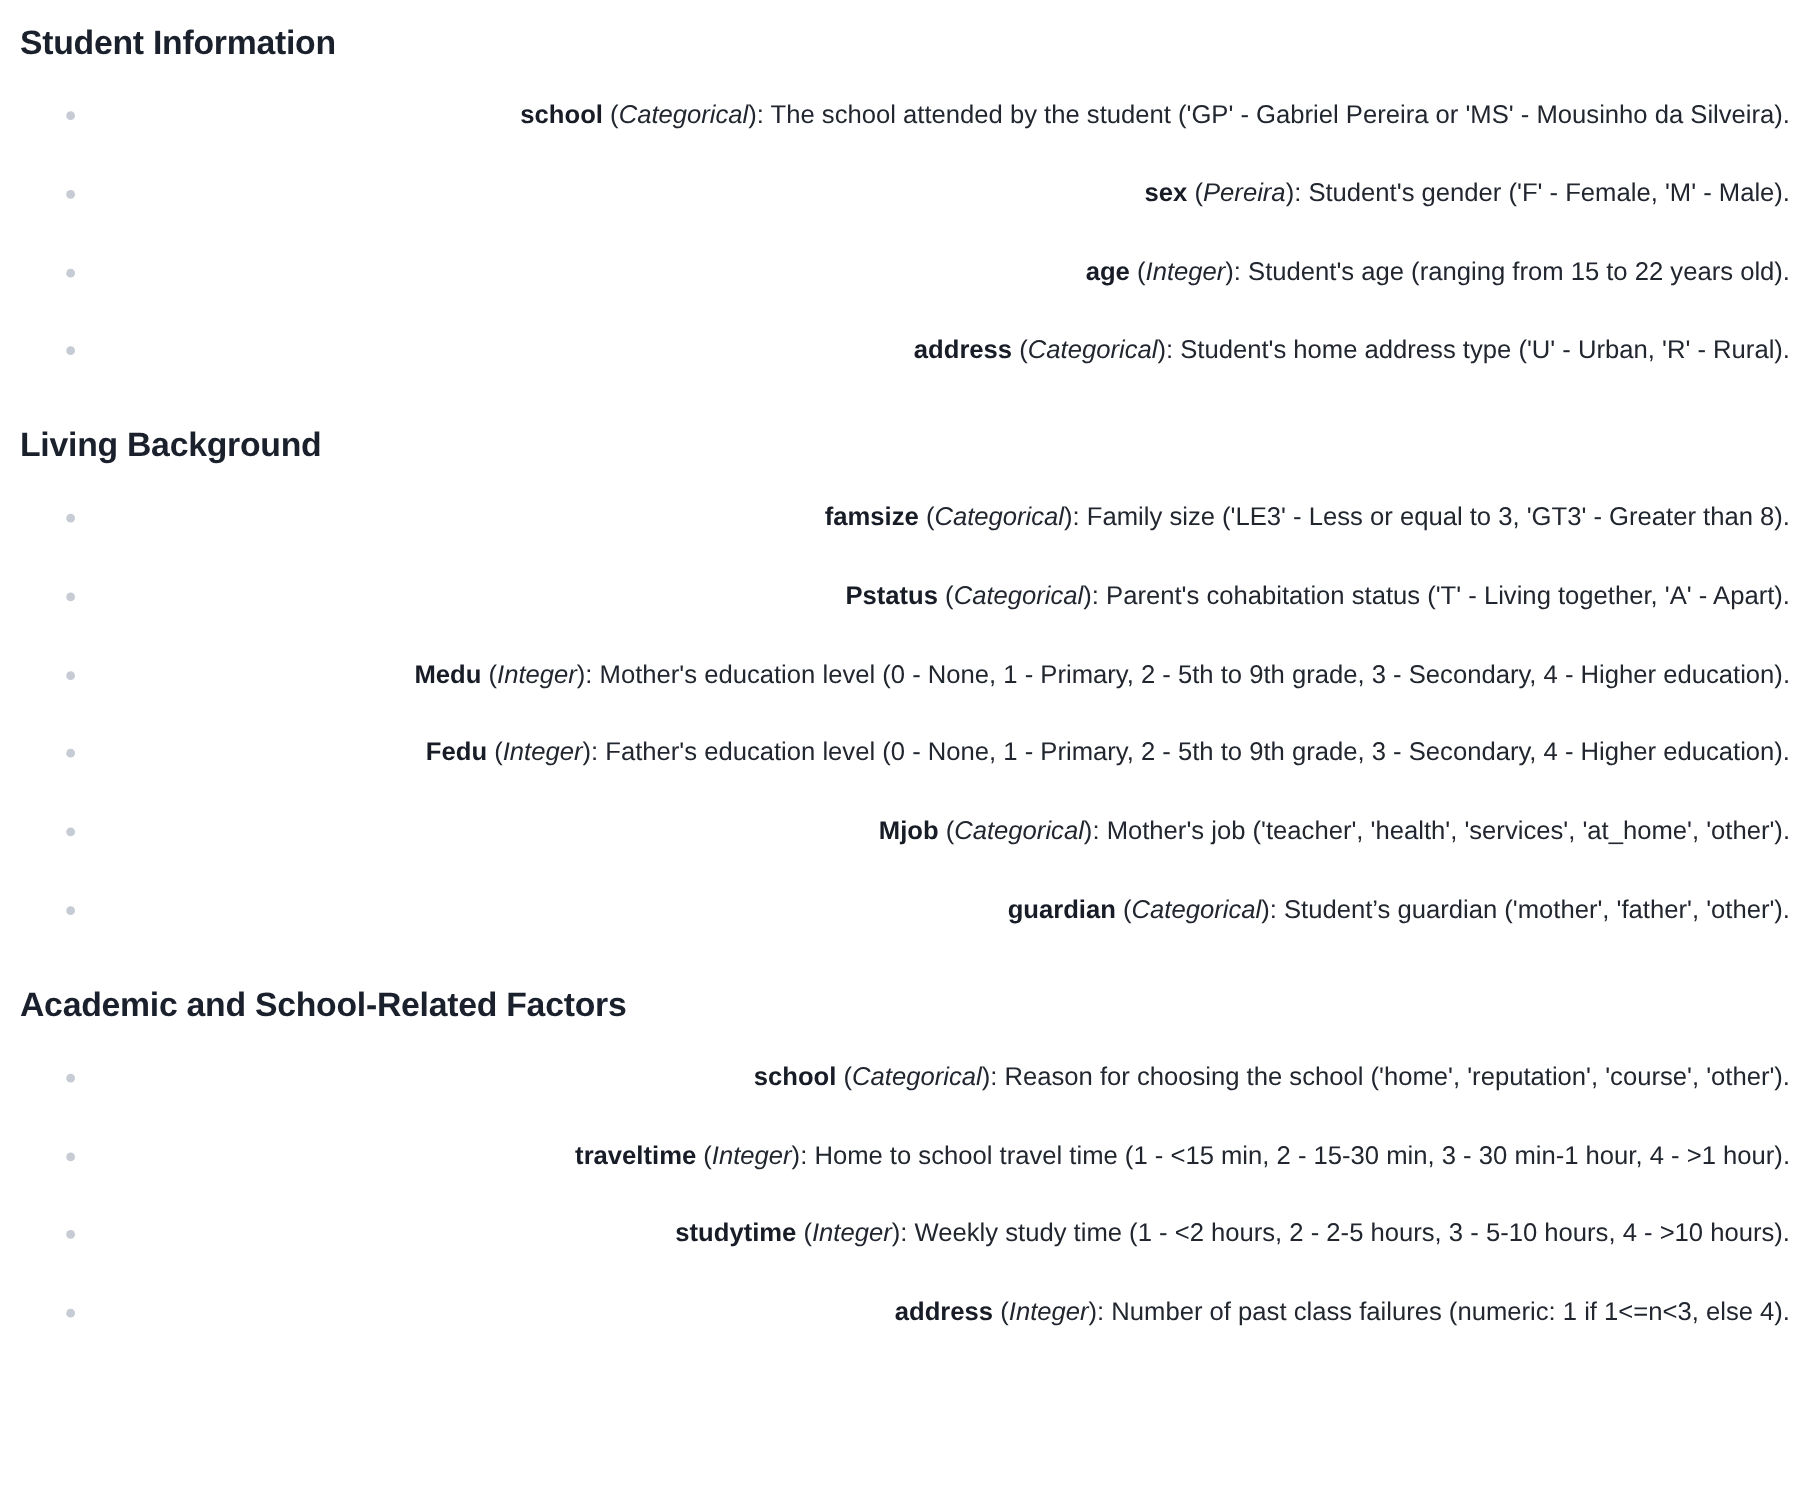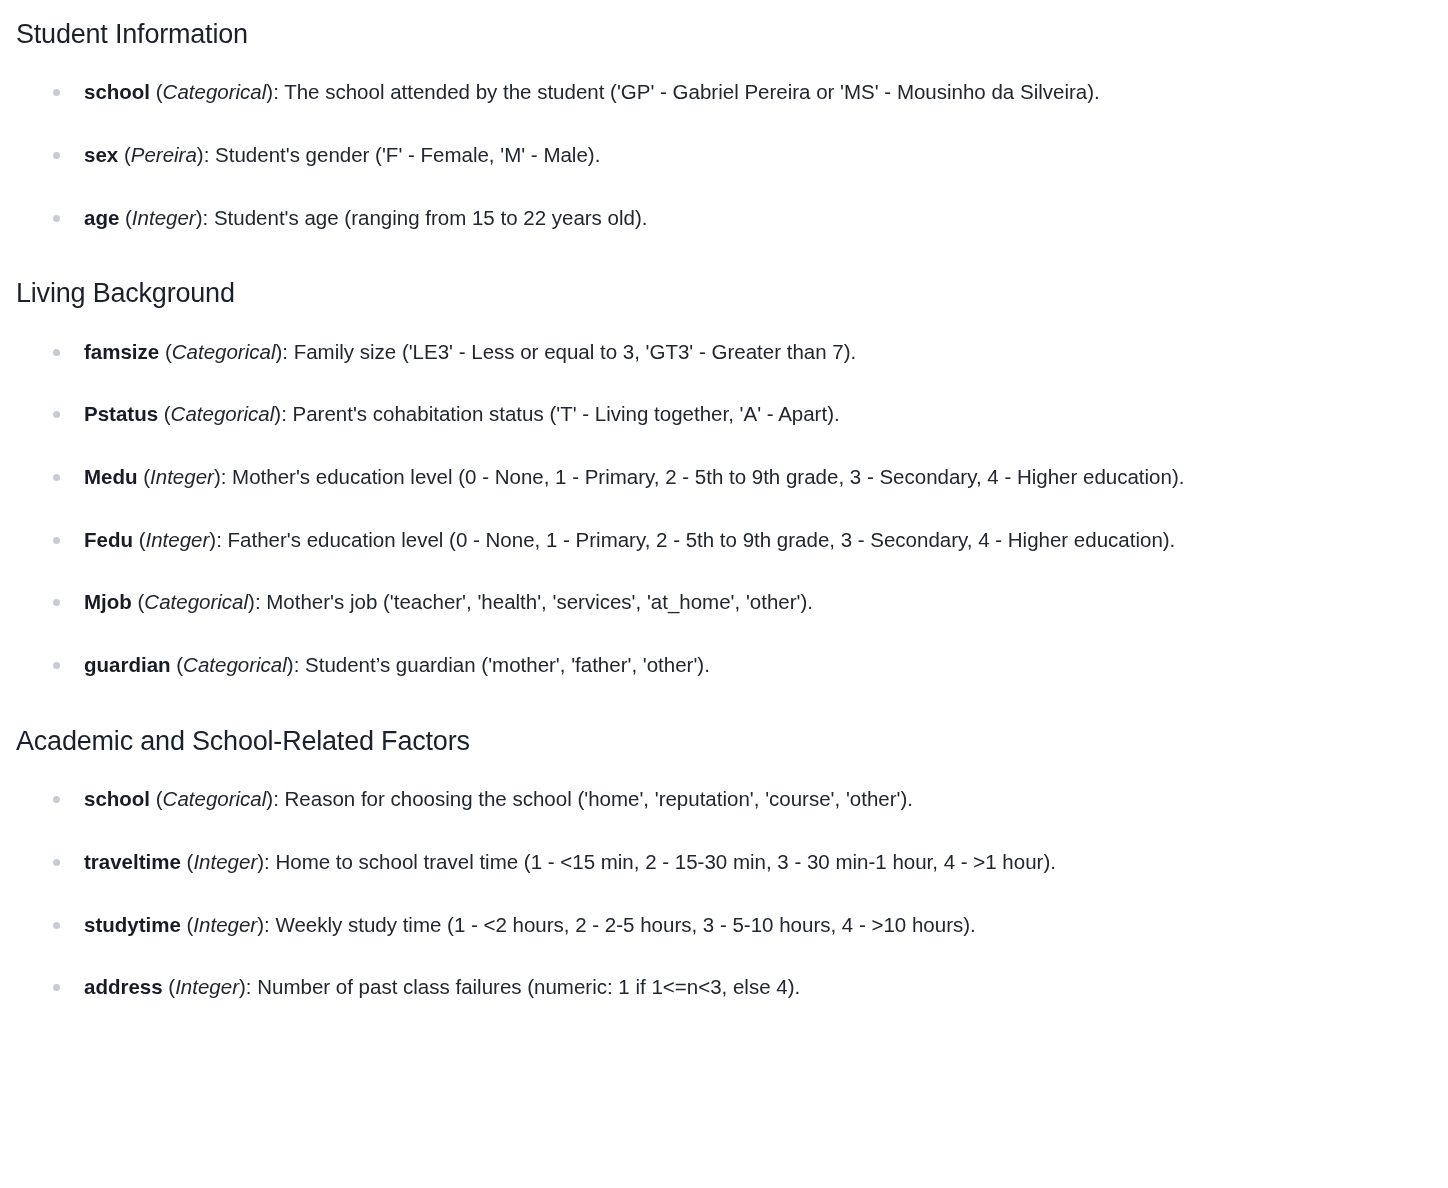--- a/index.html
+++ b/index.html
@@ -20,39 +20,40 @@
     padding: 18px 16px 10px 16px;
   }
   .section {
     margin: 0;
   }
   .section + .section {
     margin-top: 46px;
   }
   .section-heading {
     font-size: 27px;
-    font-weight: 400;
+    font-weight: 700;
     letter-spacing: -0.2px;
     color: #1a202c;
     margin: 0 0 28px 0;
     line-height: 1.2;
   }
   .def-list {
     list-style: none;
     margin: 0;
     padding: 0;
   }
   .def-item {
     position: relative;
     padding-left: 68px;
     font-size: 20.5px;
     line-height: 1.35;
     color: #21262f;
     margin-bottom: 35px;
     white-space: nowrap;
+    text-align: right;
   }
   .def-item:last-child {
     margin-bottom: 0;
   }
   .bullet-marker {
     position: absolute;
     left: 37px;
     top: 11px;
     width: 7px;
     height: 7px;
@@ -78,26 +79,27 @@
 <body>
 
 <div class="page">
   <div id="sections-root">
       <section class="section">
         <h2 class="section-heading">Student Information</h2>
         <ul class="def-list">
           <li class="def-item"><span class="bullet-marker"></span><span class="term">school</span> <span class="paren">(</span><em class="dtype">Categorical</em><span class="paren">)</span><span class="desc">: The school attended by the student ('GP' - Gabriel Pereira or 'MS' - Mousinho da Silveira).</span></li>
           <li class="def-item"><span class="bullet-marker"></span><span class="term">sex</span> <span class="paren">(</span><em class="dtype">Pereira</em><span class="paren">)</span><span class="desc">: Student's gender ('F' - Female, 'M' - Male).</span></li>
           <li class="def-item"><span class="bullet-marker"></span><span class="term">age</span> <span class="paren">(</span><em class="dtype">Integer</em><span class="paren">)</span><span class="desc">: Student's age (ranging from 15 to 22 years old).</span></li>
+          <li class="def-item"><span class="bullet-marker"></span><span class="term">address</span> <span class="paren">(</span><em class="dtype">Categorical</em><span class="paren">)</span><span class="desc">: Student's home address type ('U' - Urban, 'R' - Rural).</span></li>
         </ul>
       </section>
       <section class="section">
         <h2 class="section-heading">Living Background</h2>
         <ul class="def-list">
-          <li class="def-item"><span class="bullet-marker"></span><span class="term">famsize</span> <span class="paren">(</span><em class="dtype">Categorical</em><span class="paren">)</span><span class="desc">: Family size ('LE3' - Less or equal to 3, 'GT3' - Greater than 7).</span></li>
+          <li class="def-item"><span class="bullet-marker"></span><span class="term">famsize</span> <span class="paren">(</span><em class="dtype">Categorical</em><span class="paren">)</span><span class="desc">: Family size ('LE3' - Less or equal to 3, 'GT3' - Greater than 8).</span></li>
           <li class="def-item"><span class="bullet-marker"></span><span class="term">Pstatus</span> <span class="paren">(</span><em class="dtype">Categorical</em><span class="paren">)</span><span class="desc">: Parent's cohabitation status ('T' - Living together, 'A' - Apart).</span></li>
           <li class="def-item"><span class="bullet-marker"></span><span class="term">Medu</span> <span class="paren">(</span><em class="dtype">Integer</em><span class="paren">)</span><span class="desc">: Mother's education level (0 - None, 1 - Primary, 2 - 5th to 9th grade, 3 - Secondary, 4 - Higher education).</span></li>
           <li class="def-item"><span class="bullet-marker"></span><span class="term">Fedu</span> <span class="paren">(</span><em class="dtype">Integer</em><span class="paren">)</span><span class="desc">: Father's education level (0 - None, 1 - Primary, 2 - 5th to 9th grade, 3 - Secondary, 4 - Higher education).</span></li>
           <li class="def-item"><span class="bullet-marker"></span><span class="term">Mjob</span> <span class="paren">(</span><em class="dtype">Categorical</em><span class="paren">)</span><span class="desc">: Mother's job ('teacher', 'health', 'services', 'at_home', 'other').</span></li>
           <li class="def-item"><span class="bullet-marker"></span><span class="term">guardian</span> <span class="paren">(</span><em class="dtype">Categorical</em><span class="paren">)</span><span class="desc">: Student’s guardian ('mother', 'father', 'other').</span></li>
         </ul>
       </section>
       <section class="section">
         <h2 class="section-heading">Academic and School-Related Factors</h2>
         <ul class="def-list">

